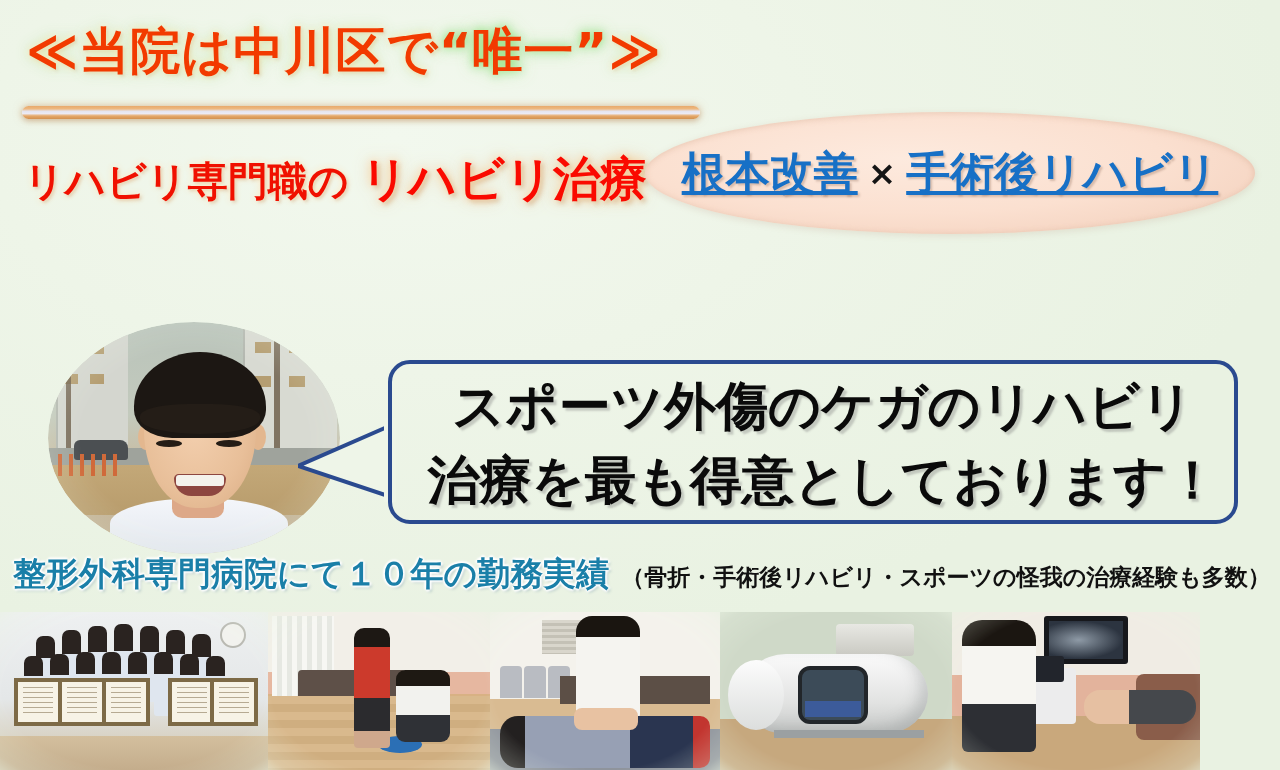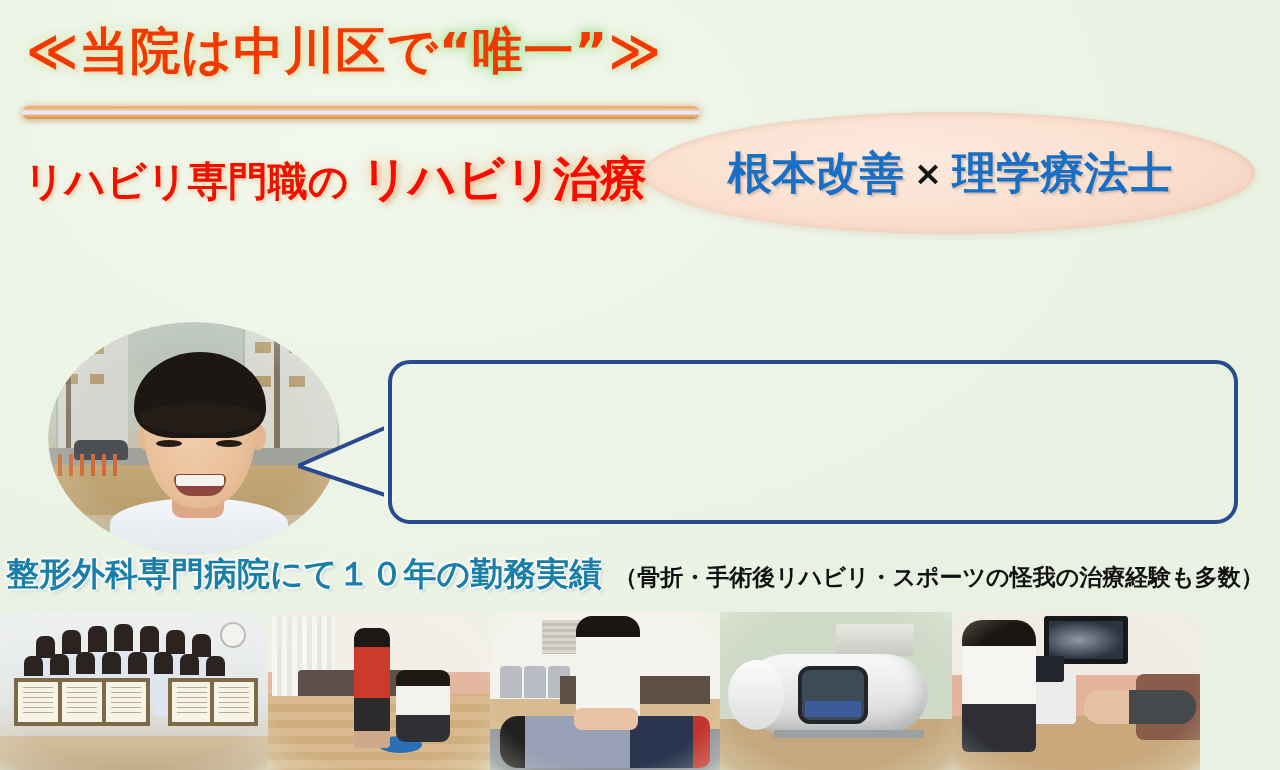--- a/index.html
+++ b/index.html
@@ -117,20 +117,21 @@
   }
   .ellipse-text {
     white-space: nowrap;
     font-size: 44px;
     font-weight: bold;
     letter-spacing: 0px;
   }
   .ellipse-text .blue {
     color: #1770c6;
     text-shadow: 2px 2px 2px rgba(110,70,50,0.25);
+    text-decoration: underline;
   }
   .ellipse-text .x {
     color: #141414;
     font-size: 34px;
     margin: 0 10px;
     vertical-align: 3px;
   }
 
   
   .portrait {
@@ -257,21 +258,21 @@
     position: absolute;
     left: 298px;
     top: 418px;
     width: 98px;
     height: 84px;
   }
 
   
   .exp-line {
     position: absolute;
-    left: 6px;
+    left: 13px;
     top: 552px;
     white-space: nowrap;
   }
   .exp-main {
     font-size: 33px;
     font-weight: bold;
     color: #1a7fa8;
     text-shadow:
       -2px 0 2px #ffffff, 2px 0 2px #ffffff,
       0 -2px 2px #ffffff, 0 2px 2px #ffffff,
@@ -374,21 +375,21 @@
 
   <div class="divider-bar"></div>
 
   <div class="line2">
     <span class="seg-a">リハビリ専門職の</span><span class="seg-b">リハビリ治療</span>
   </div>
 
 
   <div class="ellipse-badge">
     <div class="ellipse-text">
-      <span class="blue">根本改善</span><span class="x">×</span><span class="blue">理学療法士</span>
+      <span class="blue">根本改善</span><span class="x">×</span><span class="blue">手術後リハビリ</span>
     </div>
   </div>
 
   <div class="portrait">
     <div class="ph-sky"></div>
     <div class="bldg b1">
       <div class="win" style="left:6px;top:14px;width:14px;height:10px;"></div>
       <div class="win" style="left:32px;top:14px;width:14px;height:10px;"></div>
       <div class="win" style="left:6px;top:44px;width:14px;height:10px;"></div>
       <div class="win" style="left:32px;top:44px;width:14px;height:10px;"></div>
@@ -417,20 +418,24 @@
     <div class="mouth"></div>
     <div class="hair"></div>
   </div>
 
   <svg class="bubble-tail" viewBox="0 0 98 84">
     <polygon points="0,48 96,6 96,80" fill="#eef5e8" stroke="#2a4a8f" stroke-width="4"></polygon>
     <rect x="86" y="0" width="14" height="84" fill="#eef5e8"></rect>
   </svg>
 
   <div class="bubble"></div>
+  <div class="bubble-text">
+    <div>スポーツ外傷のケガのリハビリ</div>
+    <div>治療を最も得意としております！</div>
+  </div>
 
   <div class="exp-line">
     <span class="exp-main">整形外科専門病院にて１０年の勤務実績</span><span class="exp-sub">（骨折・手術後リハビリ・スポーツの怪我の治療経験も多数）</span>
   </div>
 
   <div class="photo-strip">
 
     <div class="photo p1">
       <div class="bg"></div>
       <div class="clock"></div>

